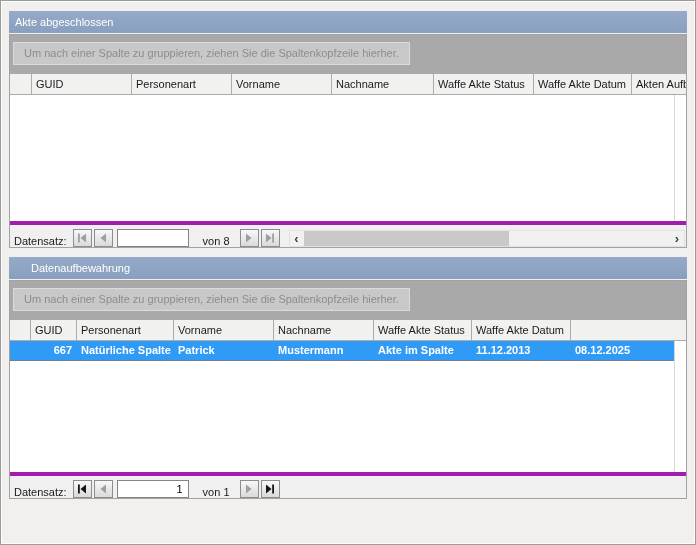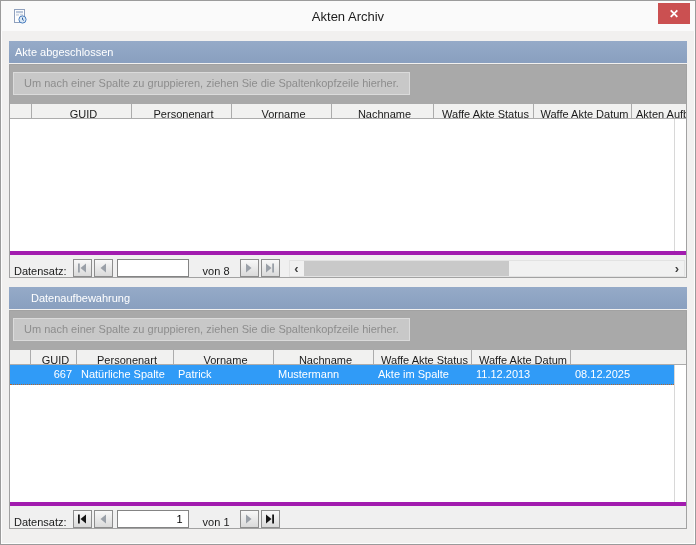--- a/index.html
+++ b/index.html
@@ -55,21 +55,21 @@
   .group-hint {
     display: inline-block;
     margin: 7px 0 0 3px;
     height: 23px; line-height: 21px;
     padding: 0 10px;
     background: #c8c8c8;
     border: 1px solid #dbdbdb;
     color: #8d8d8d;
   }
 
-  .header-row { display: flex; height: 15px; flex: none; text-align: center; }
+  .header-row { display: flex; height: 21px; flex: none; }
   .hcell {
     background: #f1f1f0;
     border-right: 1px solid #acacac;
     border-bottom: 1px solid #acacac;
     padding-left: 4px; line-height: 20px;
     overflow: hidden; white-space: nowrap;
   }
   .hcell.fill { flex: 1; border-right: none; }
   .hcell.fill2 { flex: 1; border-right: none; background: #f1f1f0; }
 
@@ -82,21 +82,21 @@
 
   .data-area { flex: 1; display: flex; background: #ffffff; overflow: hidden; }
   .data-main { flex: 1; overflow: hidden; }
   .v-strip { width: 12px; border-left: 1px solid #d8d8d8; background: #ffffff; flex: none; }
 
   .data-row {
     display: flex; height: 20px;
     background: #309bf7; color: #ffffff;
     border-bottom: 1px dotted #b4632c;
   }
-  .dcell { padding-left: 4px; line-height: 19px; overflow: hidden; white-space: nowrap; }
+  .dcell { padding-left: 4px; line-height: 19px; overflow: hidden; white-space: nowrap; font-weight: bold; }
   .dcell.num { text-align: right; padding-right: 5px; padding-left: 0; }
 
   
   .nav {
     height: 26px; flex: none;
     background: #f0f0f0; border-top: 4px solid #a21caf;
     display: flex; align-items: flex-end;
     padding: 0 1px 0 4px;
   }
   .nav-label { margin-right: 6px; }
@@ -130,34 +130,20 @@
     cursor: default;
   }
   .hs-track { flex: 1; height: 15px; position: relative; }
   .hs-thumb { position: absolute; left: 0; top: 0; width: 205px; height: 15px; background: #c9c9c9; }
 </style>
 </head>
 <body>
 
 <div class="window">
 
-  <div class="titlebar">
-    <svg class="app-icon" viewBox="0 0 17 17">
-      <rect x="3.5" y="1.5" width="10" height="13" fill="#fdfdfd" stroke="#8fa0bd"></rect>
-      <rect x="5" y="3" width="7" height="2.2" fill="#b9c6da"></rect>
-      <rect x="5" y="6.2" width="3" height="1.4" fill="#c7d1e0"></rect>
-      <rect x="9" y="6.2" width="3" height="1.4" fill="#c7d1e0"></rect>
-      <circle cx="11.5" cy="11.5" r="3.6" fill="#dce9f6" stroke="#4a7ebf"></circle>
-      <path d="M11.5 9.6v2l1.4 0.8" stroke="#2d5f9e" stroke-width="1" fill="none"></path>
-    </svg>
-    <div class="window-title">Akten Archiv</div>
-    <div class="close-button">
-      <span>✕</span>
-    </div>
-  </div>
 
   <div class="content">
 
     <div class="panel-header">Akte abgeschlossen</div>
 
     <div class="grid grid1">
       <div class="group-panel">
         <span class="group-hint">Um nach einer Spalte zu gruppieren, ziehen Sie die Spaltenkopfzeile hierher.</span>
       </div>
 

